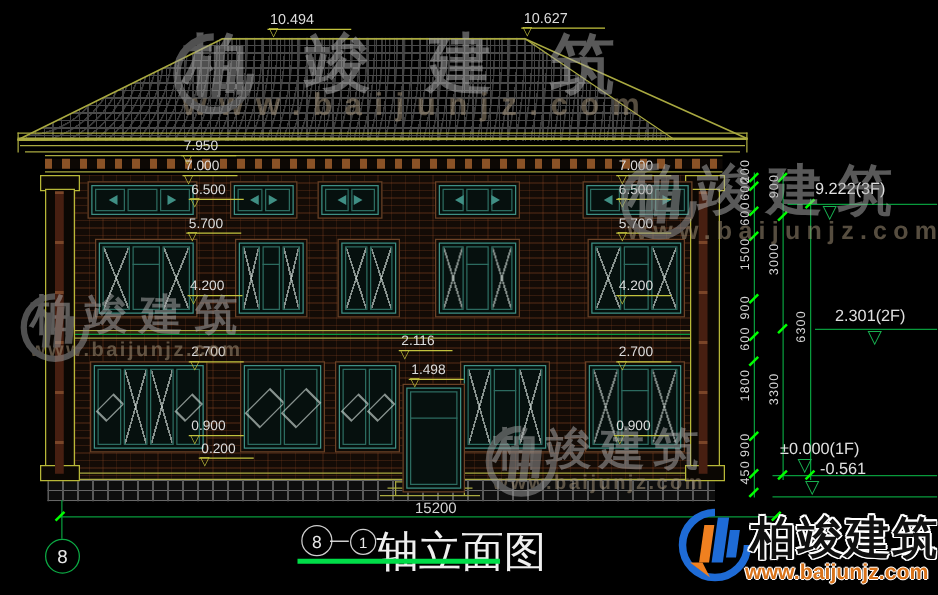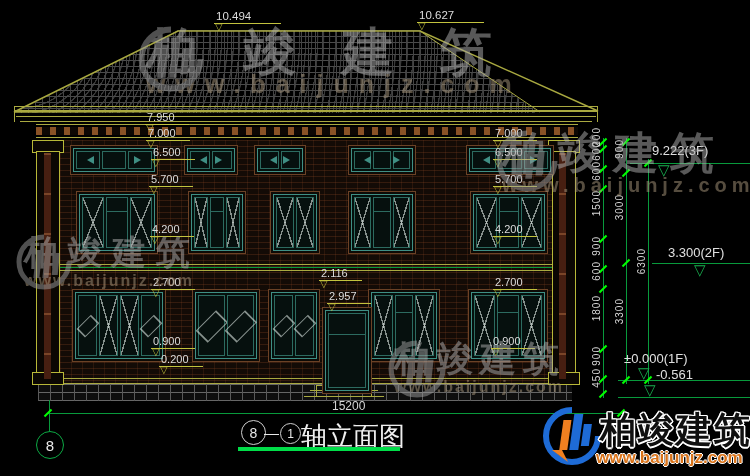--- a/index.html
+++ b/index.html
@@ -61,21 +61,21 @@
   .wm .wm-url{color:#a5947a;font-weight:bold;white-space:nowrap;}
   
   .bub{position:absolute;border-radius:50%;display:flex;align-items:center;justify-content:center;
        color:#e8e8e8;z-index:6;}
   
   #brand-name{position:absolute;left:600px;top:406px;font-size:36px;font-weight:bold;letter-spacing:2px;
       color:#101010;z-index:6;white-space:nowrap;
       text-shadow:-1.5px 0 #fff,1.5px 0 #fff,0 -1.5px #fff,0 1.5px #fff,-1px -1px #fff,1px 1px #fff,-1px 1px #fff,1px -1px #fff;}
   #brand-url{position:absolute;left:596px;top:448px;font-size:17px;font-weight:bold;color:#d9731a;z-index:6;
       white-space:nowrap;text-shadow:-1px 0 #fff,1px 0 #fff,0 -1px #fff,0 1px #fff;}
-  #title-text{position:absolute;left:301px;top:419px;font-size:26px;color:#efefef;z-index:6;white-space:nowrap;}
+  #title-text{position:absolute;left:301px;top:419px;font-size:34px;color:#efefef;z-index:6;white-space:nowrap;}
   #w15200{position:absolute;left:332px;top:399px;font-size:12px;color:#d6d6d6;z-index:4;}
   svg{position:absolute;left:0;top:0;z-index:2;}
 </style>
 </head>
 <body>
 
 <div id="canvas">
 
   <div id="roof-tiles"></div>
   <svg width="750" height="476">
@@ -242,21 +242,21 @@
   <div class="dim" style="left:159px;top:354px">0.200</div>
 
   <div class="dim" style="left:493px;top:128px">7.000</div>
   <div class="dim" style="left:493px;top:147px">6.500</div>
   <div class="dim" style="left:493px;top:174px">5.700</div>
   <div class="dim" style="left:493px;top:224px">4.200</div>
   <div class="dim" style="left:493px;top:277px">2.700</div>
   <div class="dim" style="left:491px;top:336px">0.900</div>
 
   <div class="dim" style="left:319px;top:268px">2.116</div>
-  <div class="dim" style="left:327px;top:291px">2.957</div>
+  <div class="dim" style="left:327px;top:291px">1.498</div>
 
   <div class="gln" style="left:48px;top:413px;width:574px;height:1px"></div>
   <span class="tk" style="left:43px;top:412px"></span>
   <span class="tk" style="left:616px;top:412px"></span>
   <div id="w15200">15200</div>
 
   <div class="gln" style="left:49px;top:400px;width:1px;height:31px"></div>
   <div class="bub" style="left:36px;top:431px;width:26px;height:26px;border:1.5px solid #0caa44;font-size:15px">8</div>
 
   <div id="annot">
@@ -290,21 +290,21 @@
       <span class="vlab" style="left: 615px; top: 297.5px;">3300</span>
       <div class="gln" style="left: 648px; top: 159px; width: 1px; height: 225px;"></div>
       <span class="tk" style="left: 643px; top: 162px;"></span>
       <span class="tk" style="left: 643px; top: 379px;"></span>
       <span class="vlab" style="left: 637px; top: 247.5px;">6300</span>
     </div>
 
   <div class="lvl-txt" style="left:652px;top:143px">9.222(3F)</div>
   <div class="lvl-arr" style="left:658px;top:163px">▽</div>
   <div class="gln" style="left:630px;top:163px;width:120px;height:1px"></div>
-  <div class="lvl-txt" style="left:668px;top:245px">3.300(2F)</div>
+  <div class="lvl-txt" style="left:668px;top:245px">2.301(2F)</div>
   <div class="lvl-arr" style="left:694px;top:263px">▽</div>
   <div class="gln" style="left:652px;top:263px;width:98px;height:1px"></div>
   <div class="lvl-txt" style="left:624px;top:351px">±0.000(1F)</div>
   <div class="lvl-arr" style="left:638px;top:366px">▽</div>
   <div class="gln" style="left:618px;top:380px;width:132px;height:1px"></div>
   <div class="lvl-txt" style="left:656px;top:367px">-0.561</div>
   <div class="lvl-arr" style="left:644px;top:383px">▽</div>
   <div class="gln" style="left:618px;top:397px;width:132px;height:1px"></div>
 
   <div class="wm" style="left:138px;top:26px">

